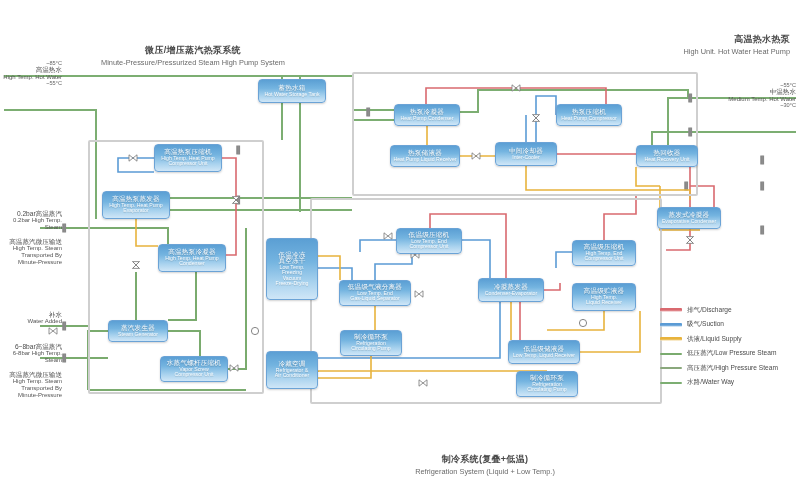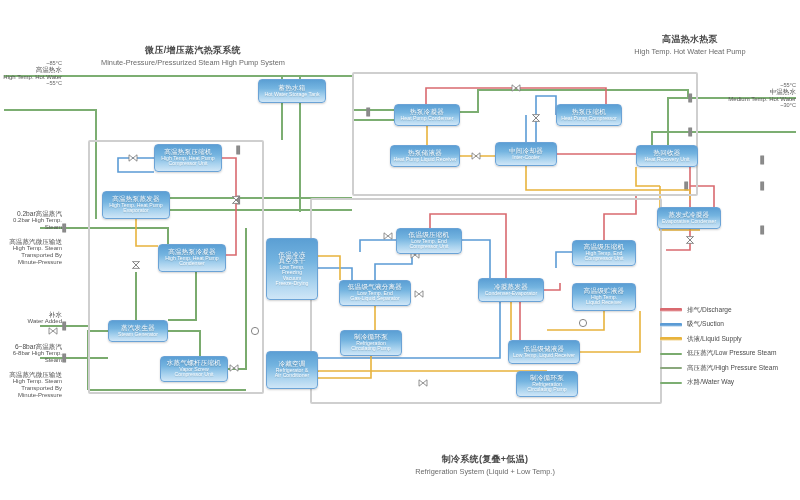--- a/index.html
+++ b/index.html
@@ -237,23 +237,23 @@
   </svg>
 
   <div class="grp" style="left:88px;top:140px;width:172px;height:250px;"></div>
   <div class="grp" style="left:352px;top:72px;width:342px;height:120px;"></div>
   <div class="grp" style="left:310px;top:198px;width:348px;height:202px;"></div>
 
   <div class="ttl" style="left:48px;top:44px;width:290px;">
     <div class="cn">微压/增压蒸汽热泵系统</div>
     <div class="en">Minute-Pressure/Pressurized Steam High Pump System</div>
   </div>
-  <div class="ttl" style="left:590px;top:33px;width:200px;">
+  <div class="ttl" style="left:590px;top:33px;width:200px;text-align:right;">
     <div class="cn">高温热水热泵</div>
-    <div class="en">High Temp. Hot Water Heat Pump</div>
+    <div class="en">High Unit. Hot Water Heat Pump</div>
   </div>
   <div class="ttl" style="left:370px;top:405px;width:230px;margin-top:48px;">
     <div class="cn">制冷系统(复叠+低温)</div>
     <div class="en">Refrigeration System (Liquid + Low Temp.)</div>
   </div>
 
   <div class="lbl r" style="left:0;top:60px;width:62px;">
     <div class="sm">~85°C</div>
     <div class="cn">高温热水</div>
     <div class="en">High Temp. Hot Water</div>

